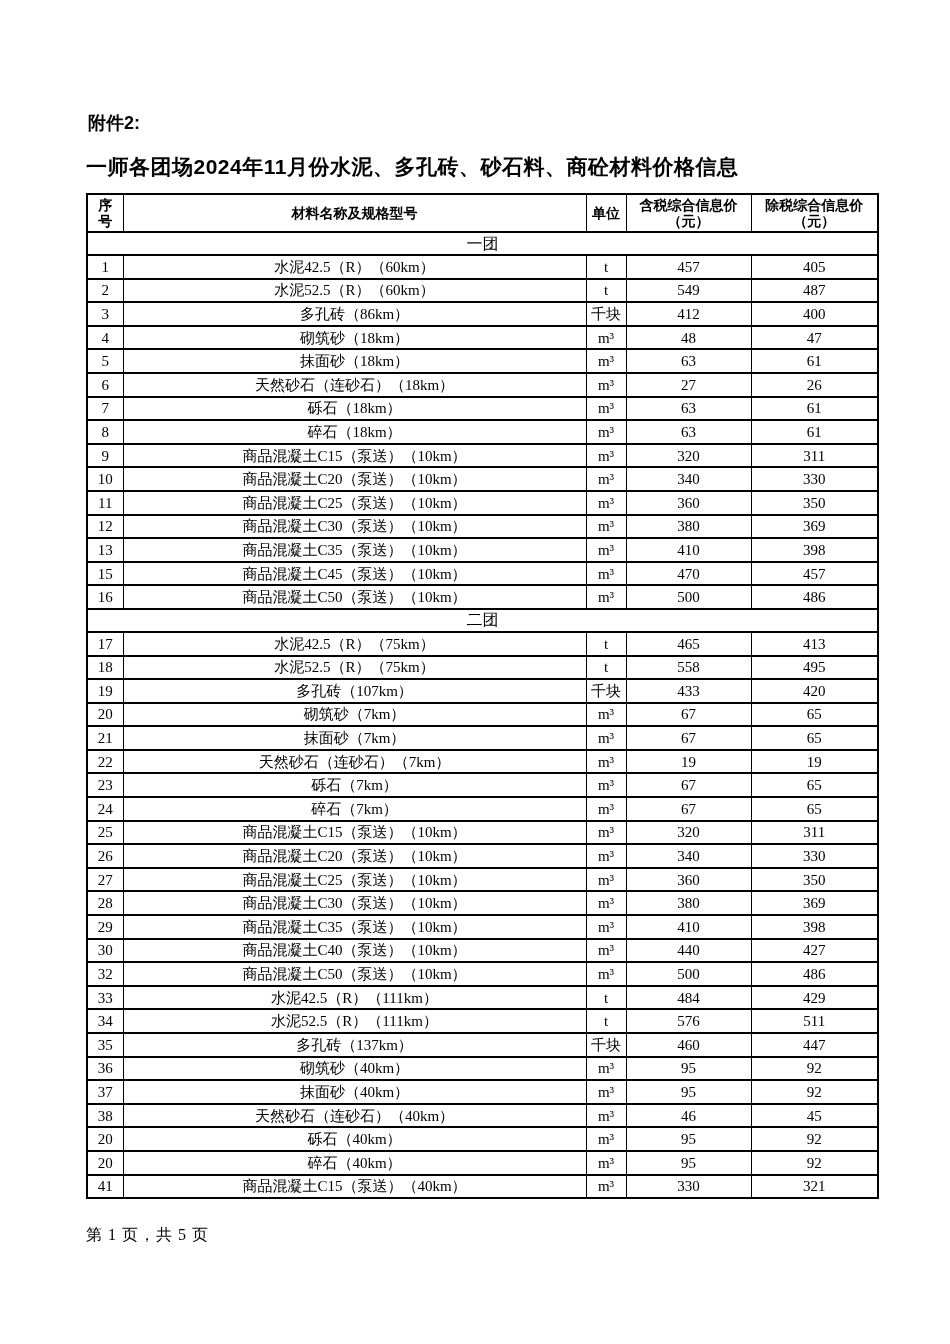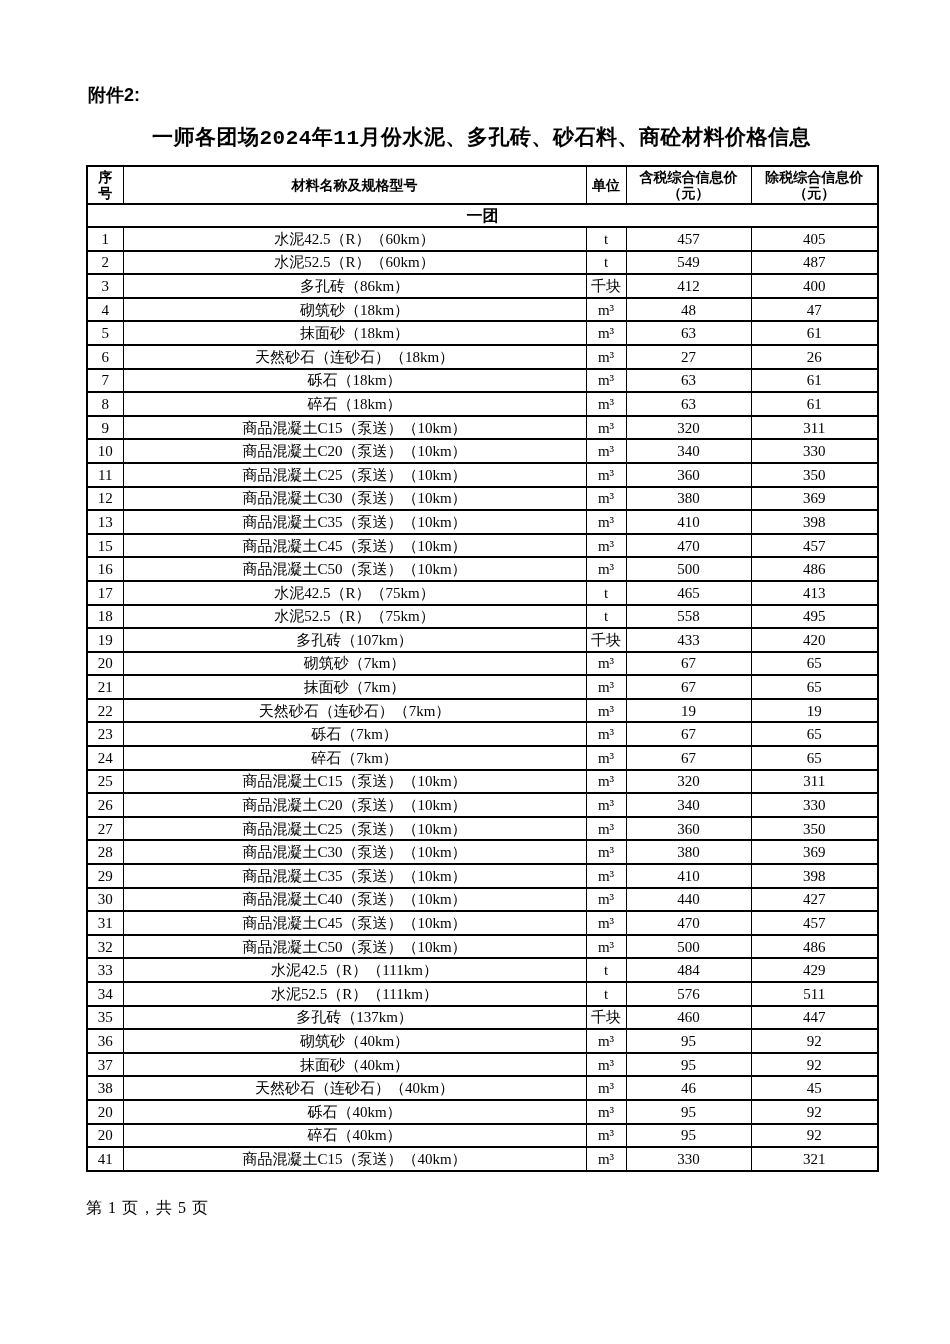--- a/index.html
+++ b/index.html
@@ -4,28 +4,27 @@
 <style>
   html, body { margin: 0; padding: 0; background: #ffffff; }
   body {
     width: 950px; height: 1344px; overflow: hidden;
     font-family: "Liberation Serif", "DejaVu Serif", serif;
     color: #000;
   }
   .page { width: 950px; height: 1344px; position: relative; }
 
   .attachment {
-    padding-top: 84px; margin-left: 88px;
+    padding-top: 112px; margin-left: 88px;
     font-family: "Liberation Sans", "DejaVu Sans", sans-serif;
     font-weight: bold; font-size: 18px; line-height: 22px;
   }
   .title {
     width: 791px; margin: 20px 0 0 86px;
-    text-align: center;
-    font-family: Liberation Mono, monospace;
+    font-family: Liberation Sans, sans-serif;
     font-weight: bold; font-size: 21px; line-height: 26px;
     letter-spacing: 0.5px;
   }
 
   table.price-table {
     margin: 13px 0 0 86px;
     width: 791px;
     border-collapse: collapse;
     table-layout: fixed;
     border: 2px solid #000;
@@ -42,21 +41,21 @@
   }
   .price-table th {
     font-family: "Liberation Sans", "DejaVu Sans", sans-serif;
     font-weight: bold; font-size: 14px; line-height: 16px;
     height: 36px;
   }
   .price-table th.col0 { word-break: break-all; padding: 0 9px; }
   .price-table td { font-size: 15px; height: 21.6px; line-height: 18px; }
   .price-table tr.section-row td {
     font-family: "Liberation Sans", "DejaVu Sans", sans-serif;
-    font-weight: bold; font-size: 16px; height: 21px;
+    font-weight: normal; font-size: 16px; height: 21px;
   }
   .footer {
     width: 791px; margin: 26px 0 0 86px;
     text-align: left;
     font-size: 16px; letter-spacing: 1px;
   }
 </style>
 </head>
 <body>
 
@@ -185,20 +184,23 @@
           <td class="col3">470</td>
           <td class="col4">457</td>
         </tr>
         <tr>
           <td class="col0">16</td>
           <td class="col1">商品混凝土C50（泵送）（10km）</td>
           <td class="col2">m³</td>
           <td class="col3">500</td>
           <td class="col4">486</td>
         </tr>
+        <tr class="section-row">
+          <td colspan="5">二团</td>
+        </tr>
         <tr>
           <td class="col0">17</td>
           <td class="col1">水泥42.5（R）（75km）</td>
           <td class="col2">t</td>
           <td class="col3">465</td>
           <td class="col4">413</td>
         </tr>
         <tr>
           <td class="col0">18</td>
           <td class="col1">水泥52.5（R）（75km）</td>
@@ -284,27 +286,20 @@
           <td class="col4">398</td>
         </tr>
         <tr>
           <td class="col0">30</td>
           <td class="col1">商品混凝土C40（泵送）（10km）</td>
           <td class="col2">m³</td>
           <td class="col3">440</td>
           <td class="col4">427</td>
         </tr>
         <tr>
-          <td class="col0">31</td>
-          <td class="col1">商品混凝土C45（泵送）（10km）</td>
-          <td class="col2">m³</td>
-          <td class="col3">470</td>
-          <td class="col4">457</td>
-        </tr>
-        <tr>
           <td class="col0">32</td>
           <td class="col1">商品混凝土C50（泵送）（10km）</td>
           <td class="col2">m³</td>
           <td class="col3">500</td>
           <td class="col4">486</td>
         </tr>
         <tr>
           <td class="col0">33</td>
           <td class="col1">水泥42.5（R）（111km）</td>
           <td class="col2">t</td>

